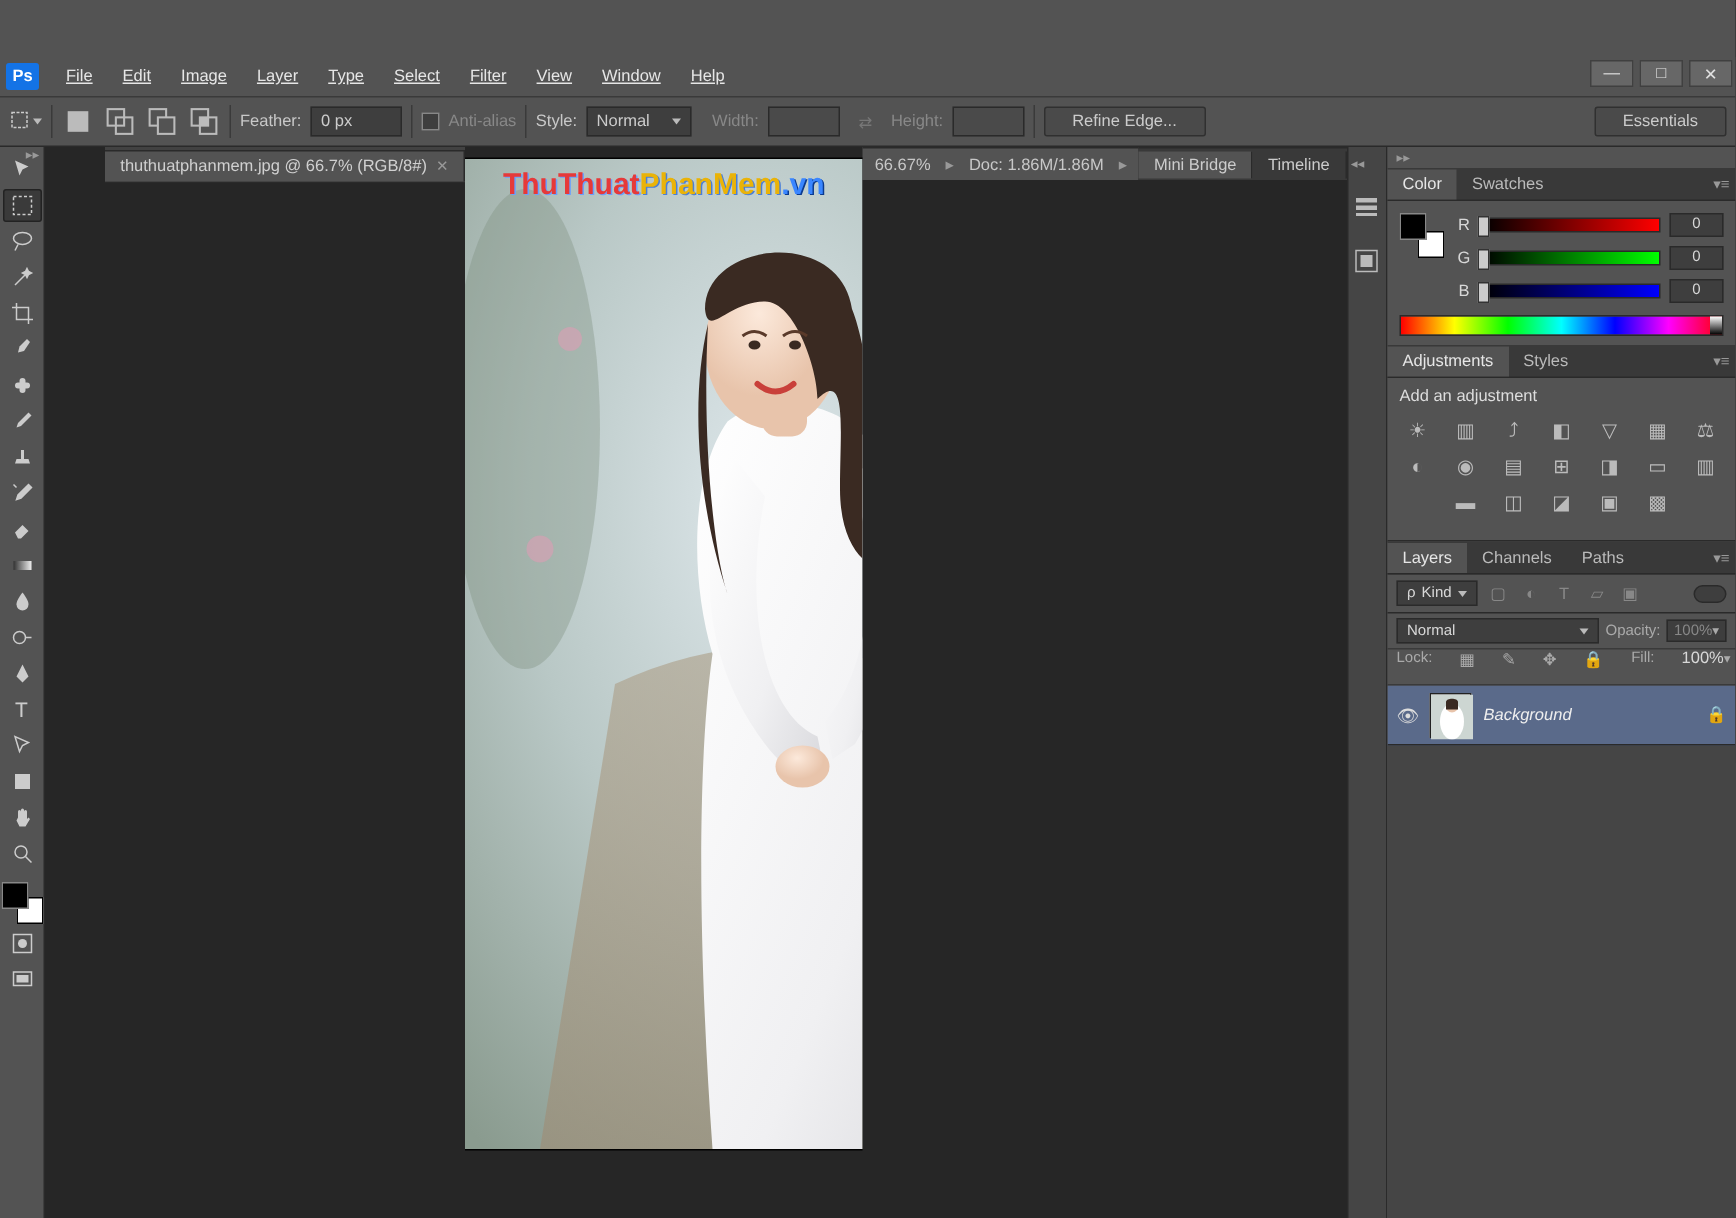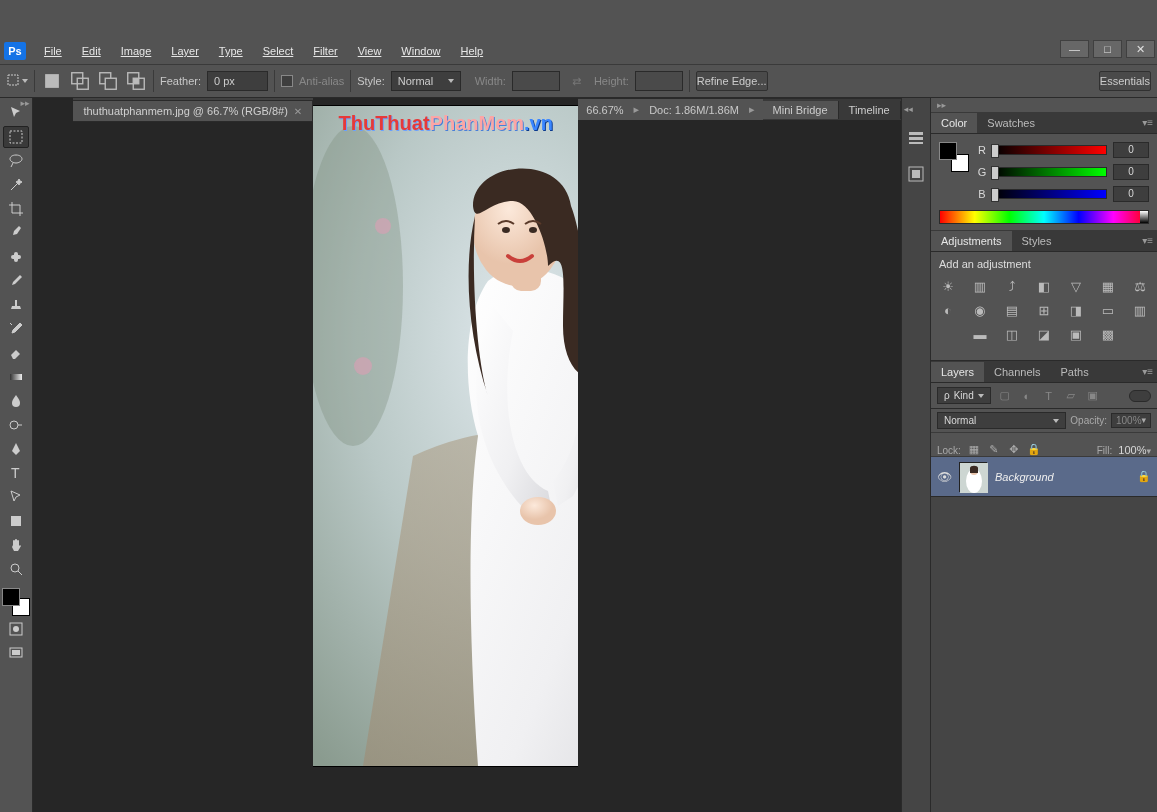--- a/index.html
+++ b/index.html
@@ -11,21 +11,21 @@
 .menu-item { padding:4px 10px; color:#e6e6e6; cursor:default;text-decoration:underline; }
 .win-controls { position:absolute; right:2px; top:2px; display:flex; gap:4px; }
 .win-btn { width:29px; height:18px; background:#676767; color:#e0e0e0; display:flex; align-items:center; justify-content:center; font-size:11px; border:1px solid #404040; }
 
 
 .optionsbar { height:34px; background:#535353; border-top:1px solid #3a3a3a; border-bottom:1px solid #2a2a2a; display:flex; align-items:center; padding:0 6px; gap:6px; }
 .opt-combo { background:#3e3e3e; border:1px solid #2a2a2a; color:#ccc; height:20px; padding:2px 6px; font-size:11px; display:flex; align-items:center; gap:4px; }
 .opt-label { color:#c8c8c8; font-size:11px; }
 .checkbox { width:12px; height:12px; border:1px solid #888; background:#3e3e3e; }
 .divider { width:1px; height:22px; background:#3a3a3a; }
-.opt-btn { background:#4a4a4a; border:1px solid #303030; padding:3px 0; color:#ccc; font-size:11px; border-radius:2px; }
+.opt-btn { background:#4a4a4a; border:1px solid #303030; padding:3px 18px; color:#ccc; font-size:11px; border-radius:2px; }
 .icon-box { width:22px; height:22px; display:flex; align-items:center; justify-content:center; color:#ccc; }
 
 
 .tabbar { height:24px; background:#424242; border-bottom:1px solid #2a2a2a; display:flex; align-items:flex-end; margin-left:40px; }
 .doc-tab { background:#535353; color:#d0d0d0; padding:4px 10px; font-size:11px; border-top:1px solid #2a2a2a; border-right:1px solid #2a2a2a; display:flex; align-items:center; gap:6px; }
 .tab-close { font-size:10px; color:#999; }
 
 
 .workspace { display:flex; height:calc(812px - 26px - 34px); }
 .toolbar { width:40px; background:#535353; border-right:1px solid #2a2a2a; display:flex; flex-direction:column; align-items:center; padding-top:4px; gap:2px; position:relative; }
@@ -35,21 +35,21 @@
 .swatches { margin-top:6px; position:relative; width:28px; height:28px; }
 .sw-bg { position:absolute; right:0; bottom:0; width:18px; height:18px; background:#fff; border:1px solid #000; }
 .sw-fg { position:absolute; left:0; top:0; width:18px; height:18px; background:#000; border:1px solid #888; }
 .toolbar .collapse { position:absolute; top:0; right:0; width:12px; color:#999; font-size:9px; }
 
 .canvas-area { flex:1; background:#262626; display:flex; flex-direction:row; position:relative; }
 .canvas-body { flex:1; display:flex; align-items:flex-start; justify-content:center; padding-top:8px; overflow:hidden; }
 .canvas-img { width:412px; height:660px; position:relative; box-shadow:0 0 0 1px #000; overflow:hidden; }
 .watermark { position:absolute; top:6px; left:50%; transform:translateX(-50%); font-size:20px; font-weight:700; white-space:nowrap;}
 .wm1 { color:#e63939; text-shadow:1px 1px 0 #6aa0ff; }
-.wm2 { color:#fca5a5; text-shadow:1px 1px 0 #4a7fd8; }
+.wm2 { color:#eab308; text-shadow:1px 1px 0 #4a7fd8; }
 .wm3 { color:#3a86ff; text-shadow:1px 1px 0 #0a3a8f; }
 .status-bar { height:22px; background:#535353; border-top:1px solid #2a2a2a; display:flex; align-items:center; padding:0 8px; gap:10px; color:#c8c8c8; font-size:11px; }
 .bottom-tabs { height:22px; background:#393939; display:flex; align-items:center; border-top:1px solid #2a2a2a; }
 .btab { padding:3px 10px; color:#ccc; font-size:11px; border-right:1px solid #2a2a2a; }
 .btab.active { background:#535353; }
 
 
 .icondock { width:36px; background:#454545; border-left:1px solid #2a2a2a; border-right:1px solid #2a2a2a; padding-top:6px; display:flex; flex-direction:column; align-items:center; gap:12px; }
 .dock-icon { width:24px; height:24px; display:flex; align-items:center; justify-content:center; color:#bbb; }
 .dock-collapse { font-size:9px; color:#999; align-self:flex-start; margin-left:2px; }
@@ -84,21 +84,21 @@
 
 .layers-panel { flex:1; display:flex; flex-direction:column; border-top:1px solid #2a2a2a; }
 .layer-filter { height:26px; display:flex; align-items:center; gap:6px; padding:0 6px; border-bottom:1px solid #2a2a2a;}
 .layer-filter .sel{ background:#3e3e3e; border:1px solid #2a2a2a; padding:2px 6px; font-size:10px; display:flex; align-items:center; gap:4px;}
 .layer-filter .ficn{ width:16px; height:16px; color:#888; display:flex;align-items:center;justify-content:center;font-size:11px;}
 .layer-filter .switch{ margin-left:auto; width:22px; height:12px; background:#3e3e3e; border:1px solid #2a2a2a; border-radius:6px;}
 .layer-opts { height:24px; display:flex; align-items:center; gap:4px; padding:0 6px; border-bottom:1px solid #3a3a3a;}
 .layer-opts .sel{ background:#3e3e3e; border:1px solid #2a2a2a; padding:2px 6px; font-size:10px; flex:1; display:flex; justify-content:space-between; align-items:center;}
 .layer-opts .lab{ color:#aaa; font-size:10px;}
 .layer-opts .pct{ width:40px; background:#3e3e3e; border:1px solid #2a2a2a; padding:1px 4px; font-size:10px; color:#888; display:flex; justify-content:space-between;}
-.lock-row { height:24px; display:flex; align-items:flex-end; gap:6px; padding:0 6px; border-bottom:1px solid #3a3a3a;}
+.lock-row { height:24px; display:flex; align-items:flex-start; gap:18px; padding:0 6px; border-bottom:1px solid #3a3a3a;}
 .lock-row .lab{ color:#aaa; font-size:10px;}
 .lock-row .licn{ width:14px; color:#aaa; text-align:center; font-size:11px;}
 .layer-list { flex:1; background:#454545; overflow:auto;}
 .layer-row { display:flex; align-items:center; height:40px; background:#5a6a8a; border-bottom:1px solid #2a2a2a; padding:0 6px; gap:8px;}
 .eye { width:14px; color:#ddd; font-size:12px;}
 .thumb { width:28px; height:30px; background:#fff; border:1px solid #222;}
 .layer-name { flex:1; font-style:italic; color:#eee;}
 .lock-icn { color:#ccc; font-size:11px;}
 .layer-foot { height:26px; background:#454545; border-top:1px solid #2a2a2a; display:flex; align-items:center; justify-content:flex-end; gap:10px; padding:0 8px;}
 .layer-foot span{ color:#aaa; font-size:12px;}

